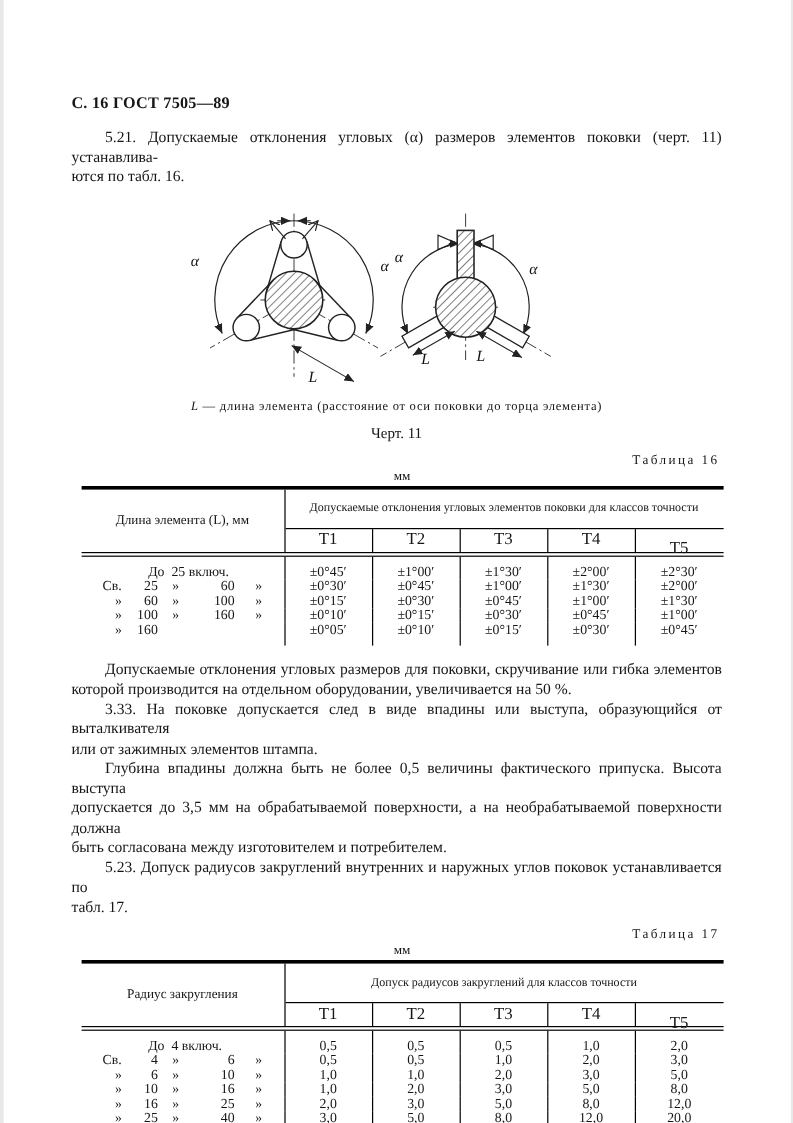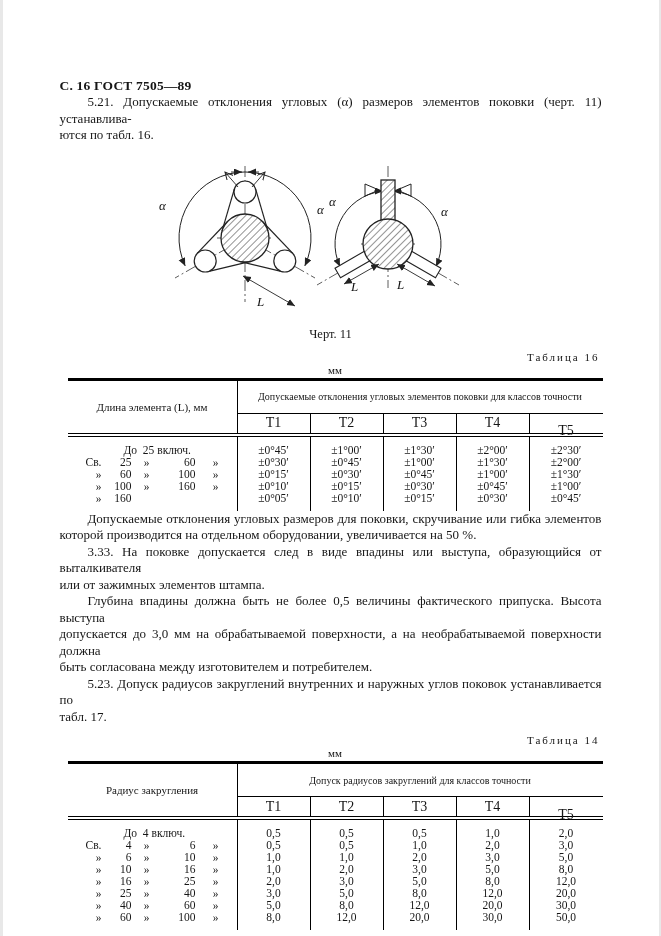--- a/index.html
+++ b/index.html
@@ -4,21 +4,21 @@
 <style>
   html,body{margin:0;padding:0;background:#e8e8e8;}
   .page{
     width:656px;height:936px;background:#ffffff;margin:0 auto;
     font-family:"Liberation Serif",serif;color:#161616;position:relative;
     overflow:hidden;
   }
   .content{padding:78px 57px 0 57px;}
   .doc-header{font-weight:bold;font-size:13.5px;letter-spacing:0.2px;}
   .para{font-size:13px;line-height:16.5px;margin:0;}
-  .para-block{}
+  .para-block{margin-top:12px;}
   .jline{text-align:justify;text-align-last:justify;}
   .lline{text-align:left;}
   .ind{text-indent:28px;}
   .fig-wrap{margin-top:16px;text-align:center;}
   .fig{display:block;margin:0 auto;}
   .fig-caption{font-size:10.5px;letter-spacing:0.6px;text-align:center;margin-top:4px;}
   .fig-caption .it{font-style:italic;}
   .fig-label{font-size:12.5px;text-align:center;margin-top:9px;}
   .tcap{font-size:11px;letter-spacing:2px;text-align:right;margin-top:9px;padding-right:2px;}
   .unit{font-size:11px;text-align:center;width:535px;margin:1px 0 2px 8px;}
@@ -130,20 +130,24 @@
         <circle class="hub" cx="243" cy="84" r="25"></circle>
         <line class="thin" x1="234" y1="104" x2="199" y2="124" marker-start="url(#ah)" marker-end="url(#ah)"></line>
         <line class="thin" x1="252" y1="104" x2="290" y2="126" marker-start="url(#ah)" marker-end="url(#ah)"></line>
         <text x="184" y="46">α</text>
         <text x="296" y="56">α</text>
         <text x="206" y="131">L</text>
         <text x="252" y="129">L</text>
       </g>
     </svg>
 
+    <div class="fig-caption">
+      <span class="it">L</span>
+      <span>— длина элемента (расстояние от оси поковки до торца элемента)</span>
+    </div>
     <div class="fig-label">Черт. 11</div>
   </div>
 
   <div class="tcap">Таблица 16</div>
   <div class="unit">мм</div>
 
   <div class="gtable">
     <div class="thead">
       <div class="col1h">Длина элемента (L), мм</div>
       <div class="theadR">
@@ -226,27 +230,27 @@
       </div>
     </div>
   </div>
 
   <div class="para-block">
     <p class="para jline ind">Допускаемые отклонения угловых размеров для поковки, скручивание или гибка элементов</p>
     <p class="para lline">которой производится на отдельном оборудовании, увеличивается на 50 %.</p>
     <p class="para jline ind">3.33. На поковке допускается след в виде впадины или выступа, образующийся от выталкивателя</p>
     <p class="para lline">или от зажимных элементов штампа.</p>
     <p class="para jline ind">Глубина впадины должна быть не более 0,5 величины фактического припуска. Высота выступа</p>
-    <p class="para jline">допускается до 3,0 мм на обрабатываемой поверхности, а на необрабатываемой поверхности должна</p>
+    <p class="para jline">допускается до 3,5 мм на обрабатываемой поверхности, а на необрабатываемой поверхности должна</p>
     <p class="para lline">быть согласована между изготовителем и потребителем.</p>
     <p class="para jline ind">5.23. Допуск радиусов закруглений внутренних и наружных углов поковок устанавливается по</p>
     <p class="para lline">табл. 17.</p>
   </div>
 
-  <div class="tcap">Таблица 14</div>
+  <div class="tcap">Таблица 17</div>
   <div class="unit">мм</div>
 
   <div class="gtable">
     <div class="thead">
       <div class="col1h">Радиус закругления</div>
       <div class="theadR">
         <div class="spanh">Допуск радиусов закруглений для классов точности</div>
         <div class="classrow">
           <div class="classcell">Т1</div>
           <div class="classcell">Т2</div>

